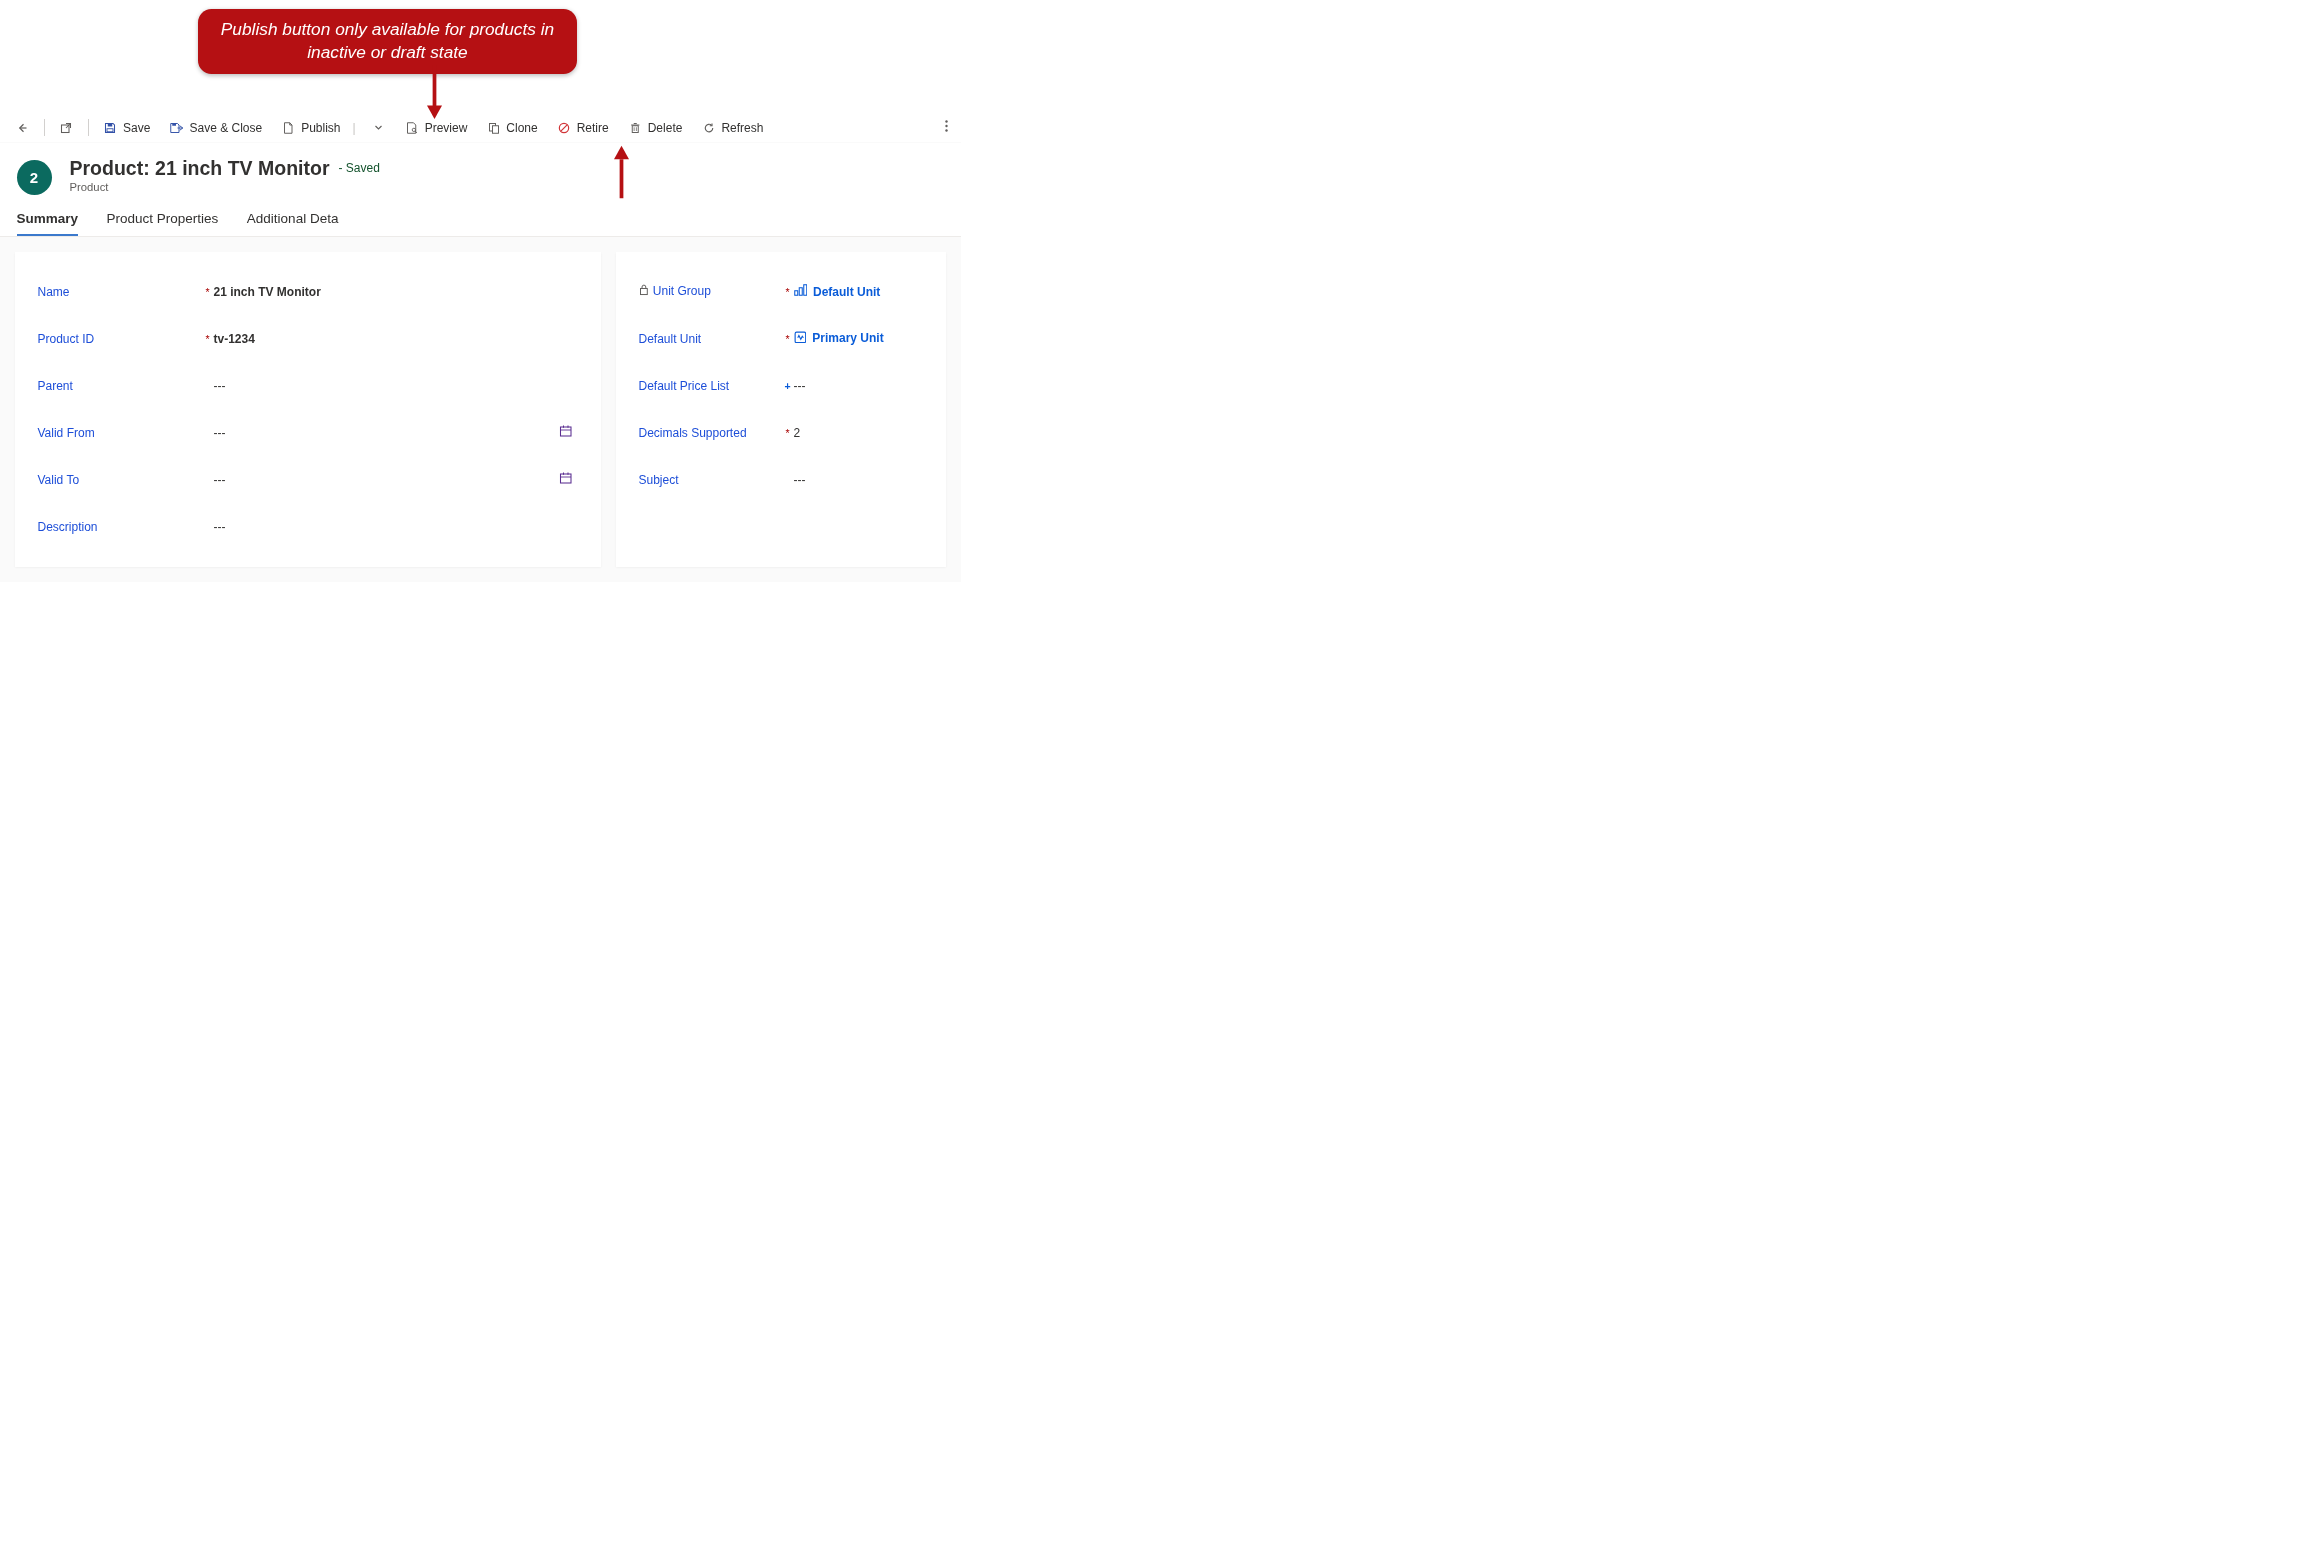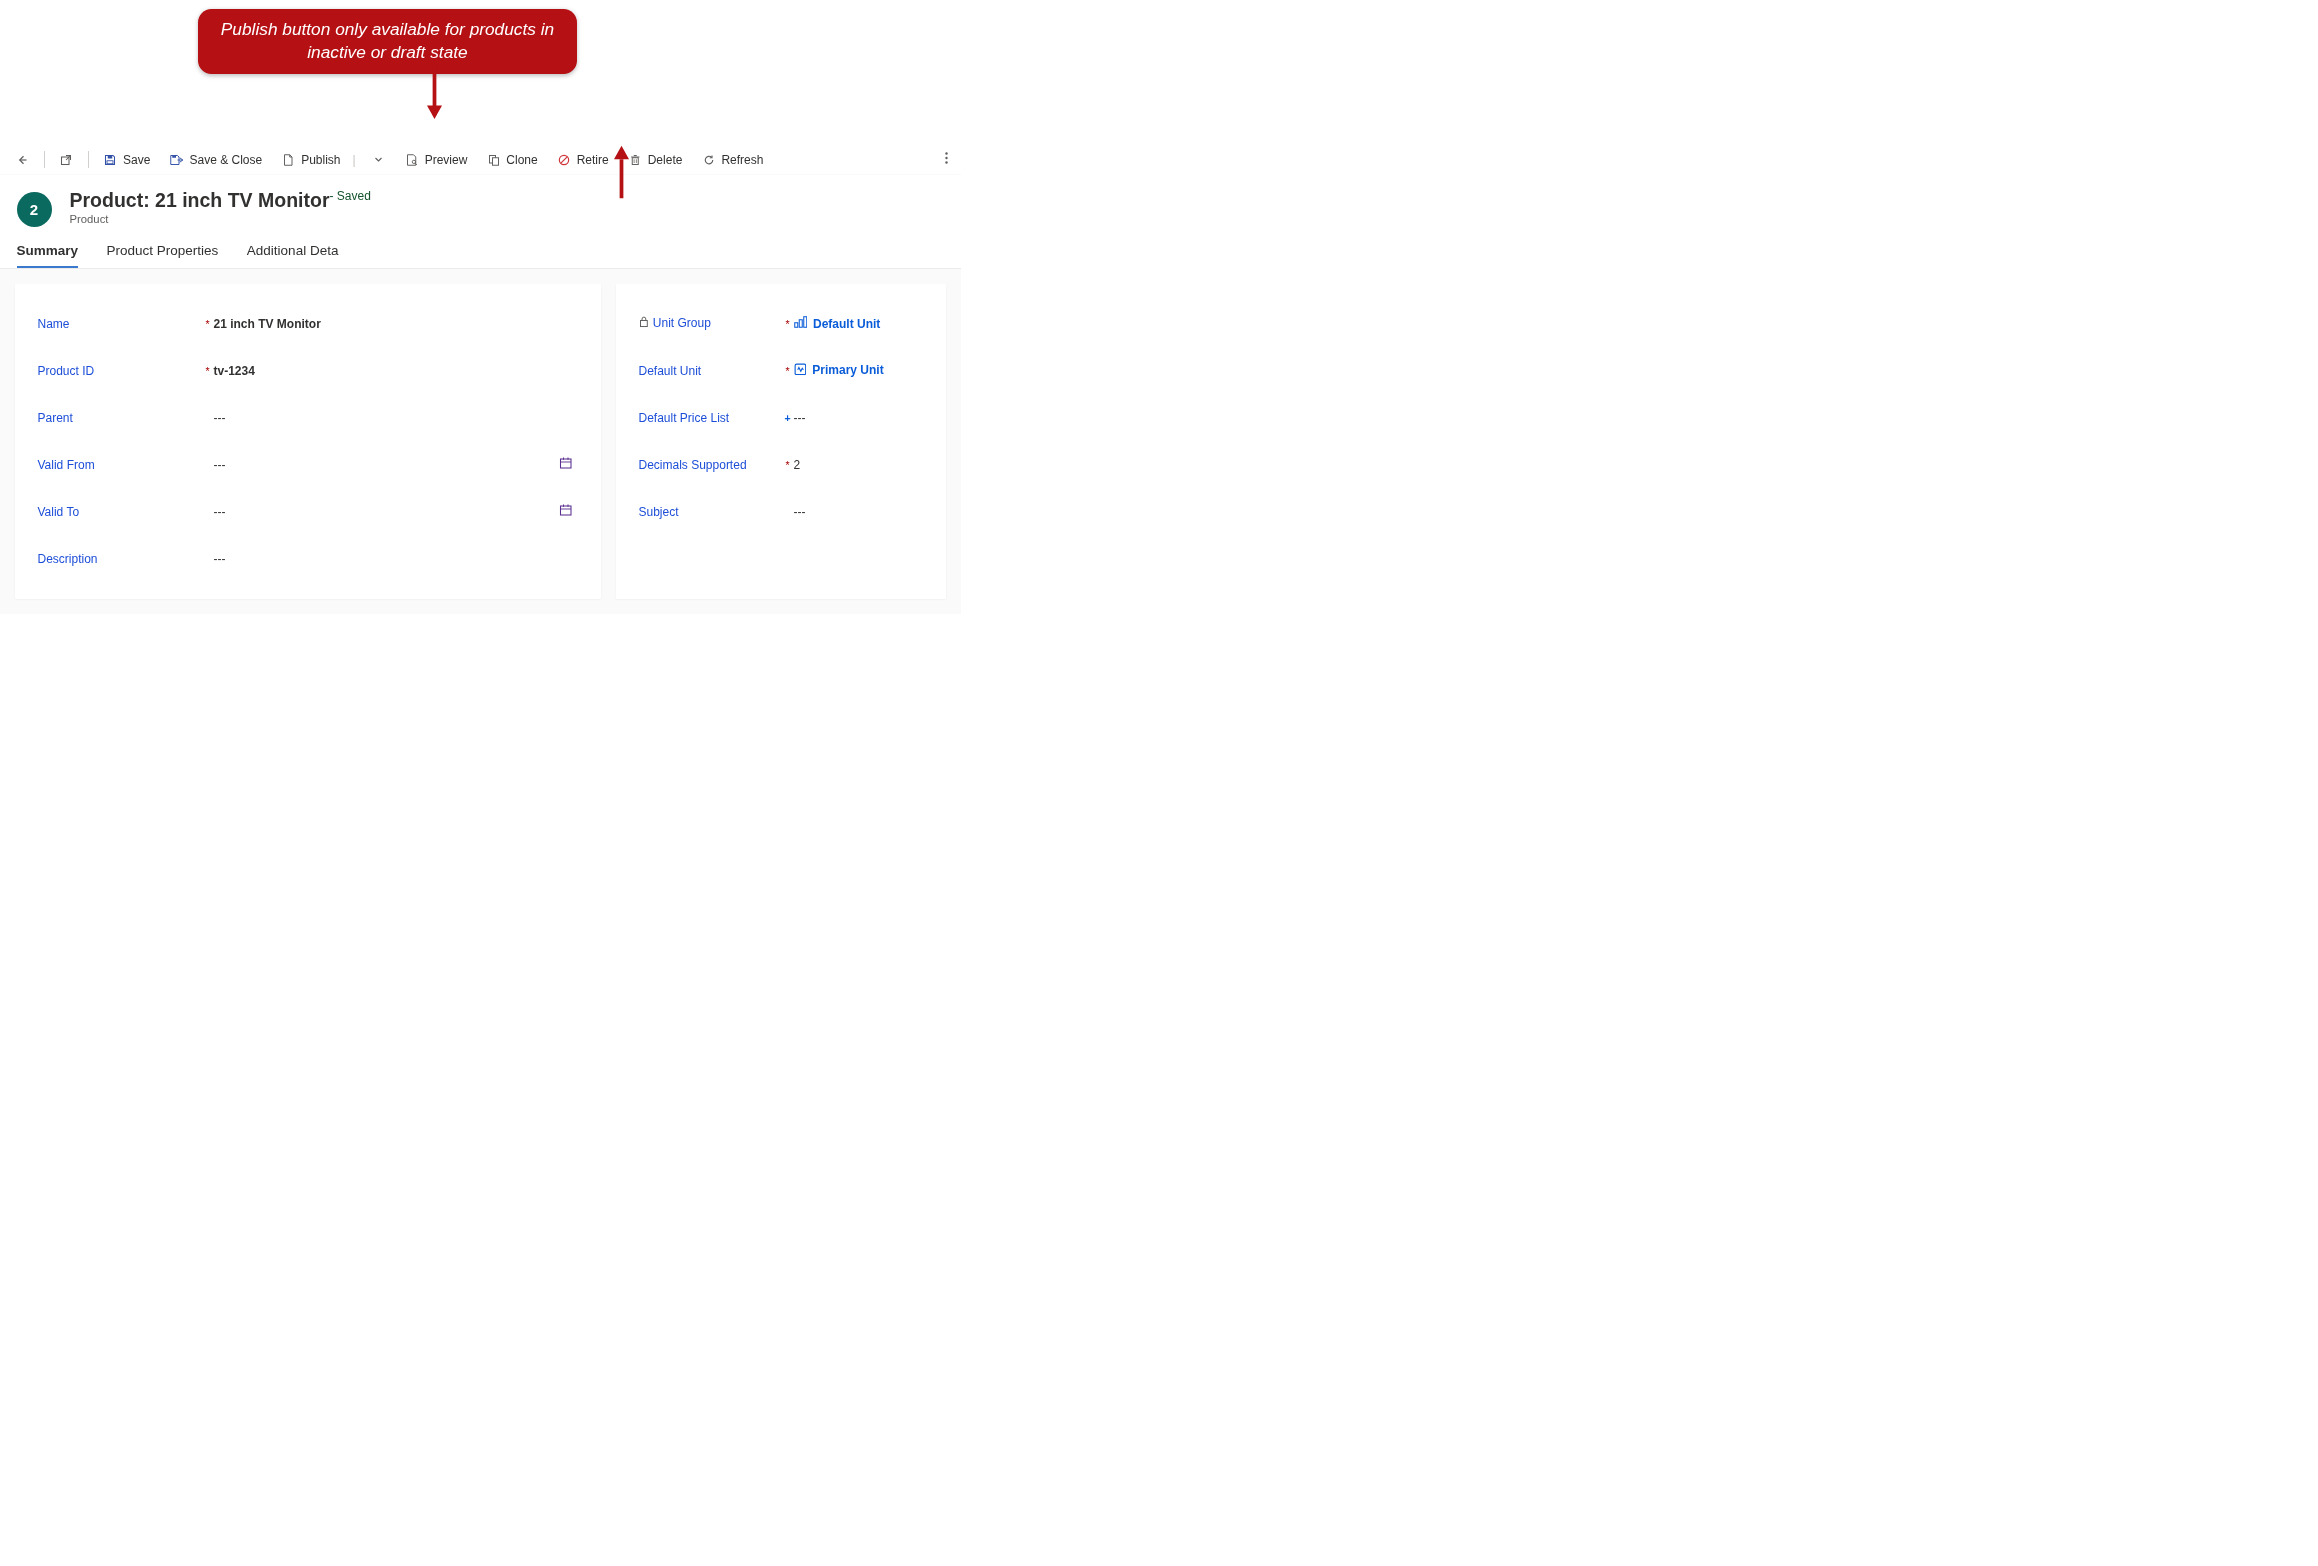--- a/index.html
+++ b/index.html
@@ -16,21 +16,20 @@
     padding-top: 113px;
   }
   
   .cmdbar {
     display: flex;
     align-items: center;
     height: 30px;
     padding: 0 6px;
     gap: 1.5px;
     border-bottom: 0.8px solid #fafafa;
-    margin-top: 32px;
   }
   .cmd-btn {
     display: flex;
     align-items: center;
     gap: 6px;
     padding: 4.5px 9px;
     cursor: pointer;
     color: #323130;
     font-size: 12px;
     border-radius: 1.5px;
@@ -47,21 +46,21 @@
     gap:18px;
     padding:13.5px 16.5px 0 16.5px;
   }
   .stage-circle {
     width:35px; height:35px; border-radius:50%;
     background:#0b6a5f; color:#fff;
     display:flex; align-items:center; justify-content:center;
     font-size:15px; font-weight:600;
     margin-top:3px;
   }
-  .titles .line1 { display:flex; align-items:flex-start; }
+  .titles .line1 { display:flex; align-items:center; gap:9px; }
   .ent-title { font-size:19.5px; font-weight:600; }
   .saved { color:#14532d; font-size:12px; }
   .ent-sub { color:#605e5c; font-size:11.3px; margin-top:1.5px; }
   
   .tabs { display:flex; gap:28.5px; padding:16.5px 16.5px 0 16.5px; border-bottom:0.8px solid #edebe9; }
   .tab { padding-bottom:7.5px; font-size:13.5px; color:#323130; cursor:pointer; }
   .tab.active { font-weight:600; border-bottom:2.3px solid #3b79cc; }
   
   .form-body { display:flex; gap:15px; padding:15px 15px; background:#fafafa; }
   .card {

